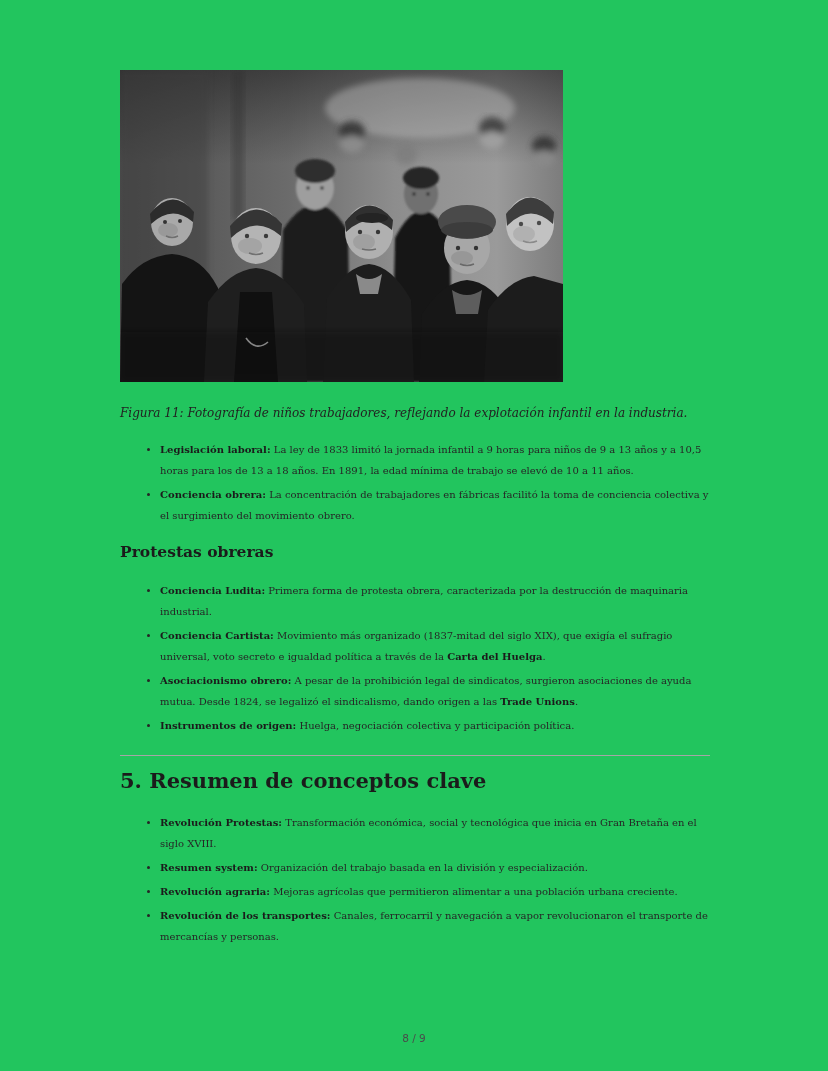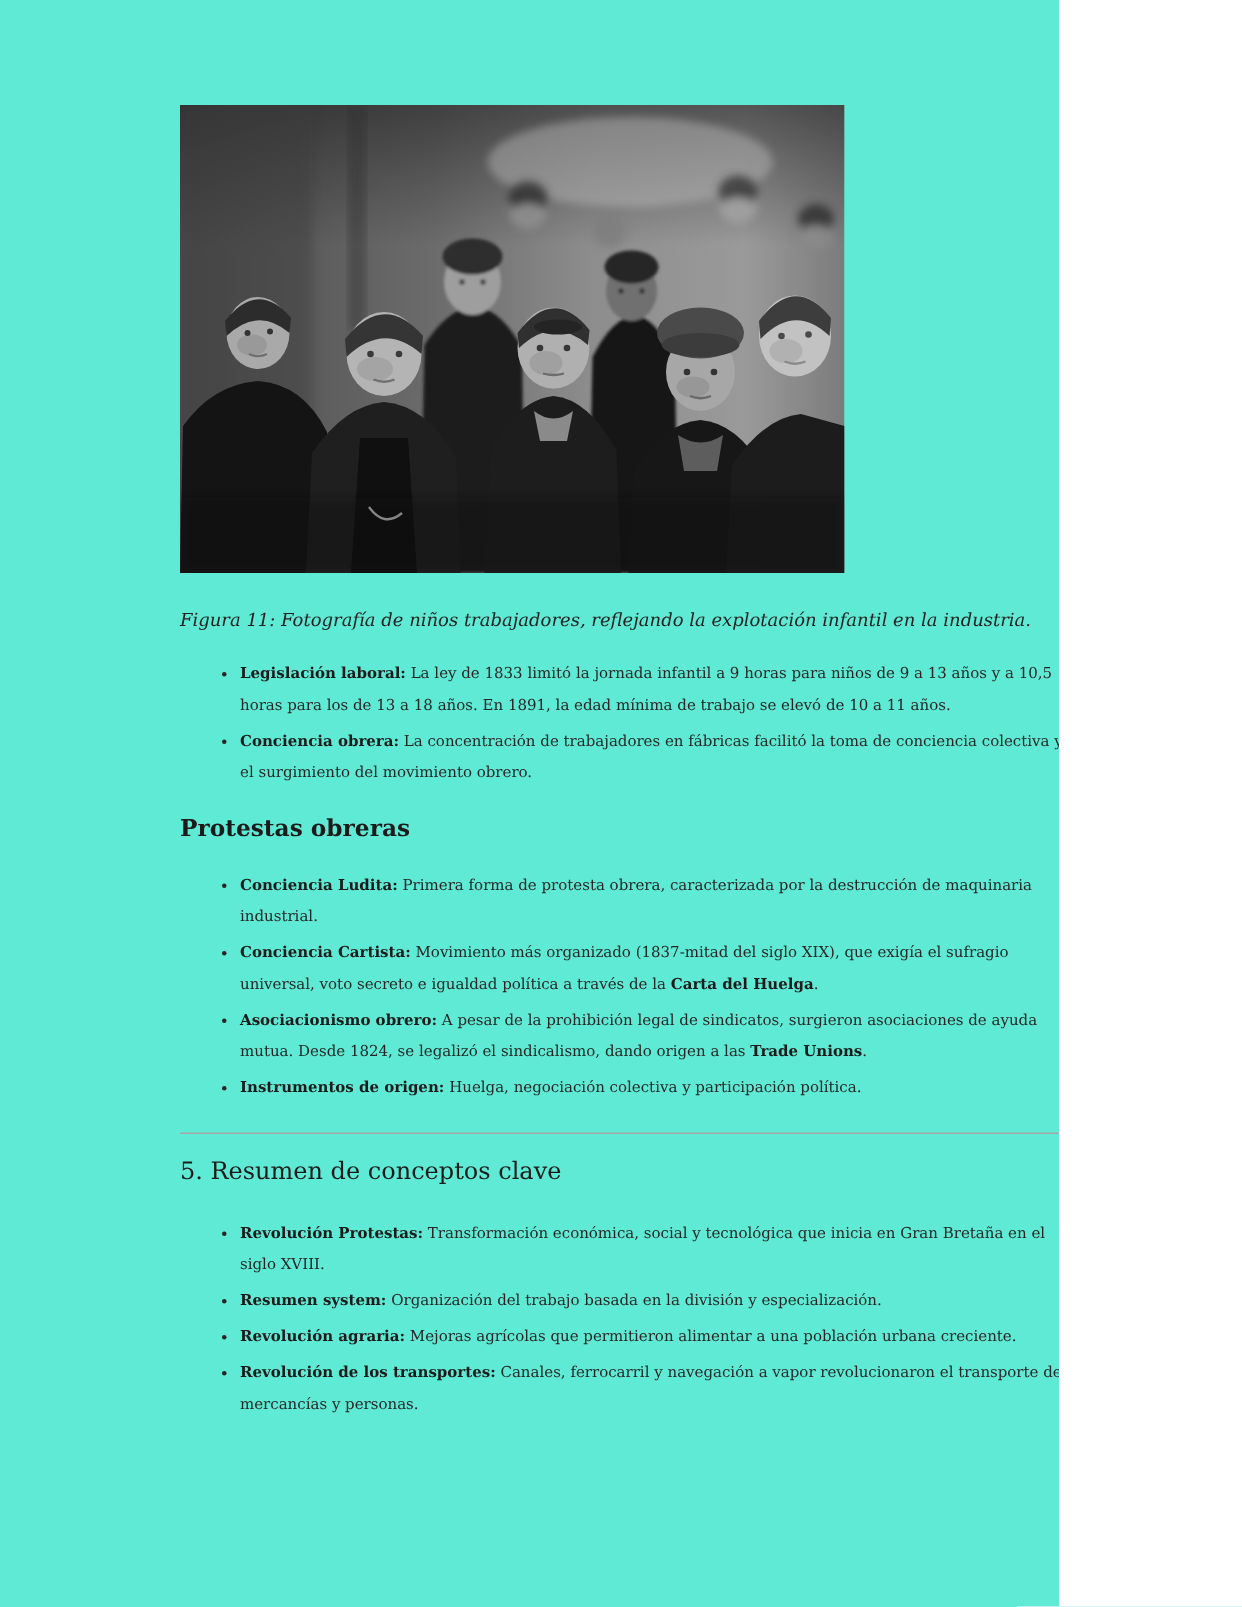--- a/index.html
+++ b/index.html
@@ -1,20 +1,20 @@
 <!DOCTYPE html>
 <html><head>
 <meta charset="utf-8">
 <style>
   html, body { margin: 0; padding: 0; background: #ffffff; }
   .page {
     position: relative;
-    width: 706px;
+    width: 828px;
     height: 1071px;
-    background: #5eead4;
+    background: #22c55e;
     font-family: "DejaVu Serif", serif;
     color: #262626;
     overflow: hidden;
   }
   .content {
     position: absolute;
     left: 120px;
     top: 0;
     width: 590px;
   }
@@ -45,23 +45,23 @@
   ul.doc-list li strong { font-weight: bold; color: #1b1b1b; }
   h3.subsection-title {
     margin: 16px 0 0 0;
     font-size: 15.5px;
     line-height: 20px;
     font-weight: bold;
     color: #1b1b1b;
   }
   h2.section-title {
     margin: 12px 0 6px 0;
-    font-size: 16px;
+    font-size: 21px;
     line-height: 26px;
-    font-weight: normal;
+    font-weight: bold;
     color: #1b1b1b;
   }
   hr.rule {
     border: none;
     border-top: 1px solid #a6a6a6;
     margin: 19px 0 0 0;
   }
   hr.rule.before-section { margin-bottom: 0; }
   .page-footer {
     position: absolute;
@@ -207,13 +207,16 @@
 
     <ul class="doc-list">
         <li><strong>Revolución Protestas:</strong><span> Transformación económica, social y tecnológica que inicia en Gran Bretaña en el siglo XVIII.</span></li>
         <li><strong>Resumen system:</strong><span> Organización del trabajo basada en la división y especialización.</span></li>
         <li><strong>Revolución agraria:</strong><span> Mejoras agrícolas que permitieron alimentar a una población urbana creciente.</span></li>
         <li><strong>Revolución de los transportes:</strong><span> Canales, ferrocarril y navegación a vapor revolucionaron el transporte de mercancías y personas.</span></li>
       </ul>
 
   </div>
 
+  <div class="page-footer">
+    <span>8 / 9</span>
+  </div>
 </div>
 
 </body></html>

